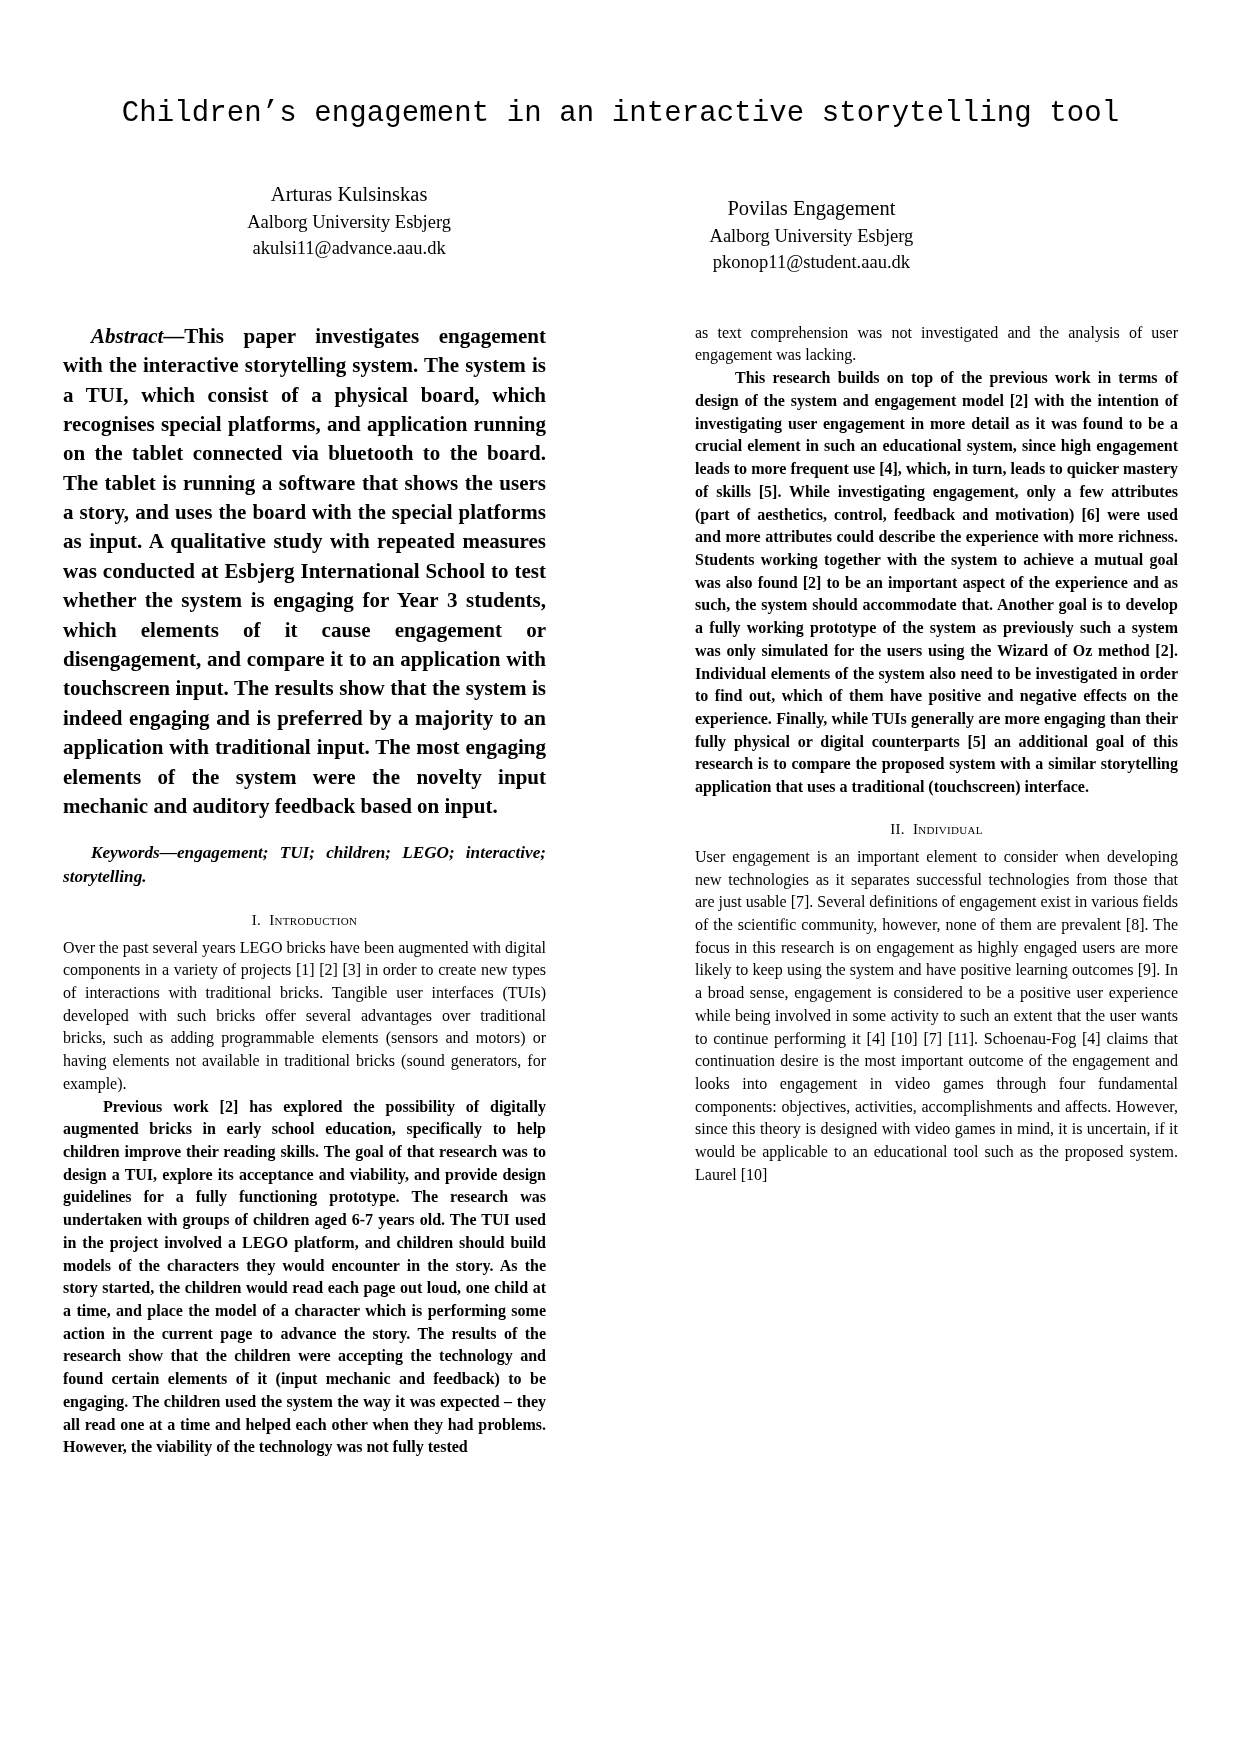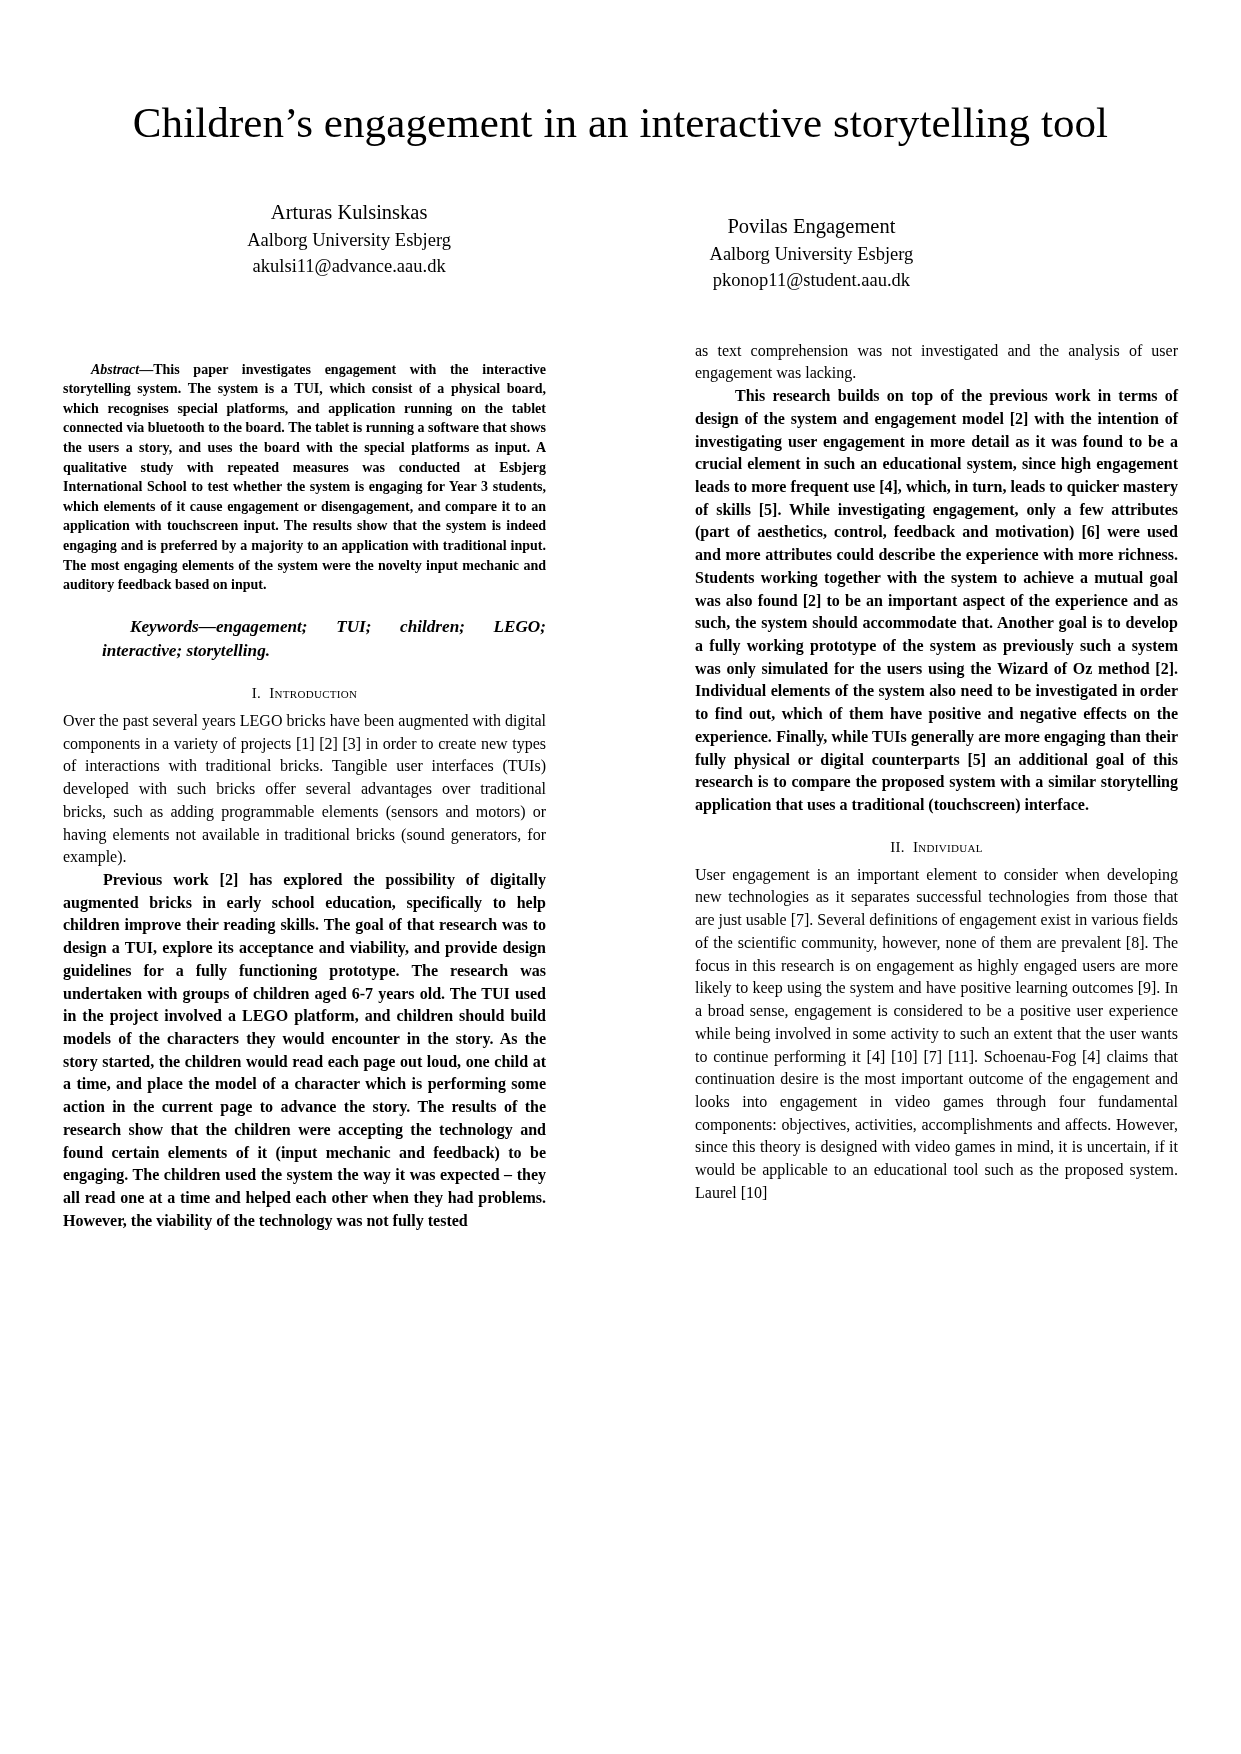--- a/index.html
+++ b/index.html
@@ -14,22 +14,22 @@
     background: #ffffff;
     font-family: "Liberation Serif", serif;
     color: #000000;
     box-sizing: border-box;
     padding: 0;
     overflow: hidden;
   }
 
   
   .title {
-    font-family: Liberation Serif, serif;
-    font-size: 43px;
+    font-family: Liberation Mono, monospace;
+    font-size: 29px;
     line-height: 1.28;
     text-align: center;
     font-weight: normal;
     margin: 0;
     padding: 95px 115px 0 115px;
     letter-spacing: 0.1px;
   }
 
   
   .authors {
@@ -75,39 +75,37 @@
   }
   p.indent {
     text-indent: 40px;
     font-weight: bold;
   }
   p.noindent {
     text-indent: 0;
   }
   .abstract {
     font-weight: bold;
-    font-size: 14px;
+    font-size: 21px;
     line-height: 1.40;
     text-align: justify;
     text-indent: 28px;
-    margin-top: 20px;
   }
   .abstract .lead {
     font-style: italic;
     font-weight: bold;
   }
   .keywords {
     font-style: italic;
     font-weight: bold;
     font-size: 17.2px;
     line-height: 1.40;
     text-align: justify;
     text-indent: 28px;
     margin-top: 20px;
-    margin-left: 39px;
   }
   .section-head {
     text-align: center;
     font-size: 15px;
     margin: 22px 0 8px 0;
     font-variant: small-caps;
     letter-spacing: 0.3px;
   }
   .section-head .numeral {
     font-variant: normal;

